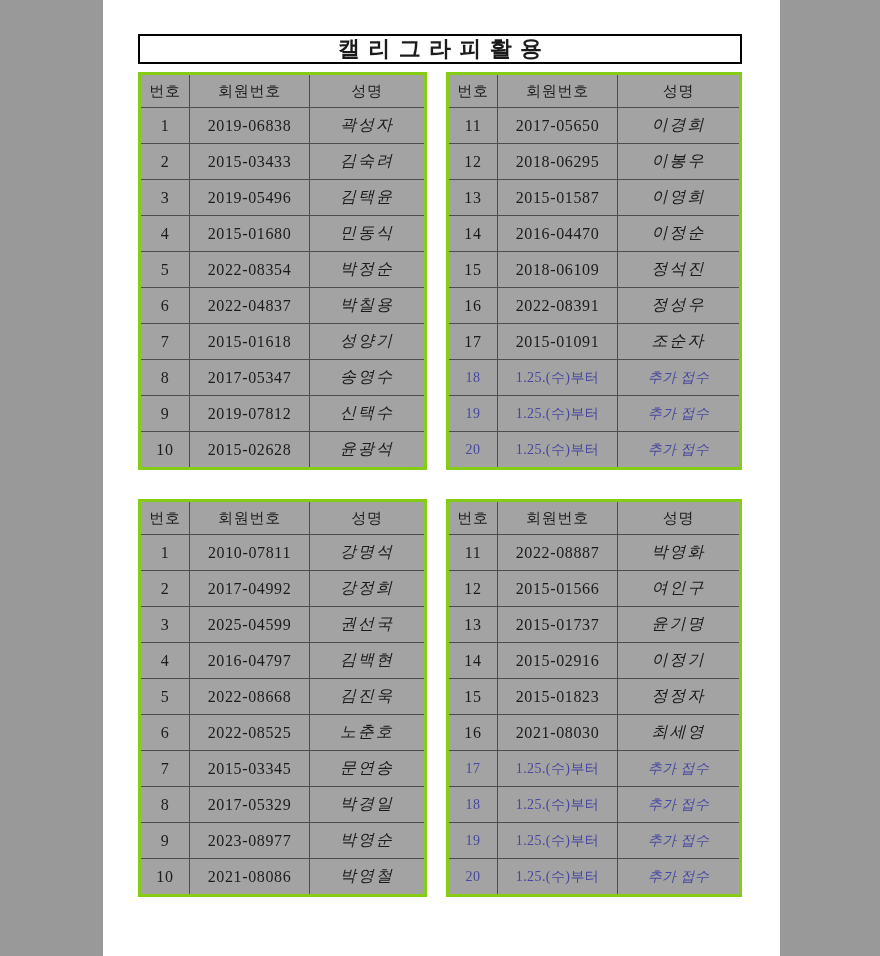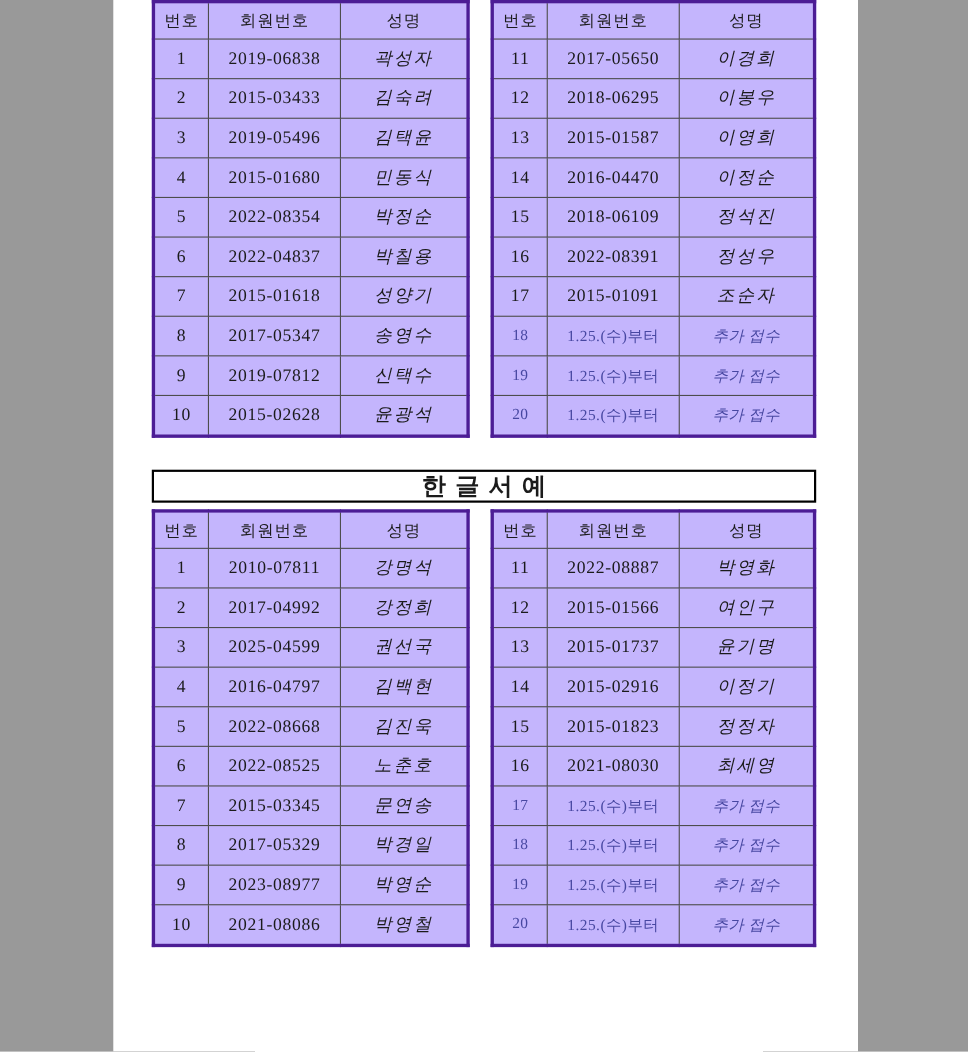--- a/index.html
+++ b/index.html
@@ -36,22 +36,22 @@
   .sec1 .section-title-box { margin-top: 34px; margin-bottom: 8px; }
   .sec2 { margin-top: 29px; }
   .sec2 .section-title-box { margin-bottom: 6px; }
   .tables-row {
     display: flex;
     gap: 19px;
   }
   table.roster {
     border-collapse: collapse;
     table-layout: fixed;
-    border: 3px solid #4c1d95;
-    background: #c4b5fd;
+    border: 3px solid #84cc16;
+    background: #a3a3a3;
   }
   table.roster.left-table  { width: 289px; }
   table.roster.right-table { width: 296px; }
   col.c-no     { width: 50px; }
   col.c-member { width: 120px; }
   table.roster th {
     height: 30px;
     font-size: 15px;
     font-weight: normal;
     border: 1px solid #4d4d4d;
@@ -75,20 +75,21 @@
   
   table.roster td.extra { color: var(--extra-color, #4747a1); text-align: center; }
 </style>
 </head>
 <body style="background: rgb(153, 153, 153); color: rgb(27, 27, 27); --extra-color: #4747a1;">
 
 <div class="paper">
   <div class="content">
 
     <div class="sec1">
+      <div class="section-title-box">캘리그라피활용</div>
       <div class="tables-row">
         <table class="roster left-table">
           <colgroup>
               <col class="c-no">
               <col class="c-member">
               <col class="c-name">
             </colgroup>
           <thead>
             <tr>
               <th>번호</th>
@@ -212,21 +213,20 @@
                 <td class="no extra">20</td>
                 <td class="member extra">1.25.(수)부터</td>
                 <td class="name extra">추가 접수</td>
               </tr>
             </tbody>
         </table>
       </div>
     </div>
 
     <div class="sec2">
-      <div class="section-title-box">한글서예</div>
       <div class="tables-row">
         <table class="roster left-table">
           <colgroup>
               <col class="c-no">
               <col class="c-member">
               <col class="c-name">
             </colgroup>
           <thead>
             <tr>
               <th>번호</th>

